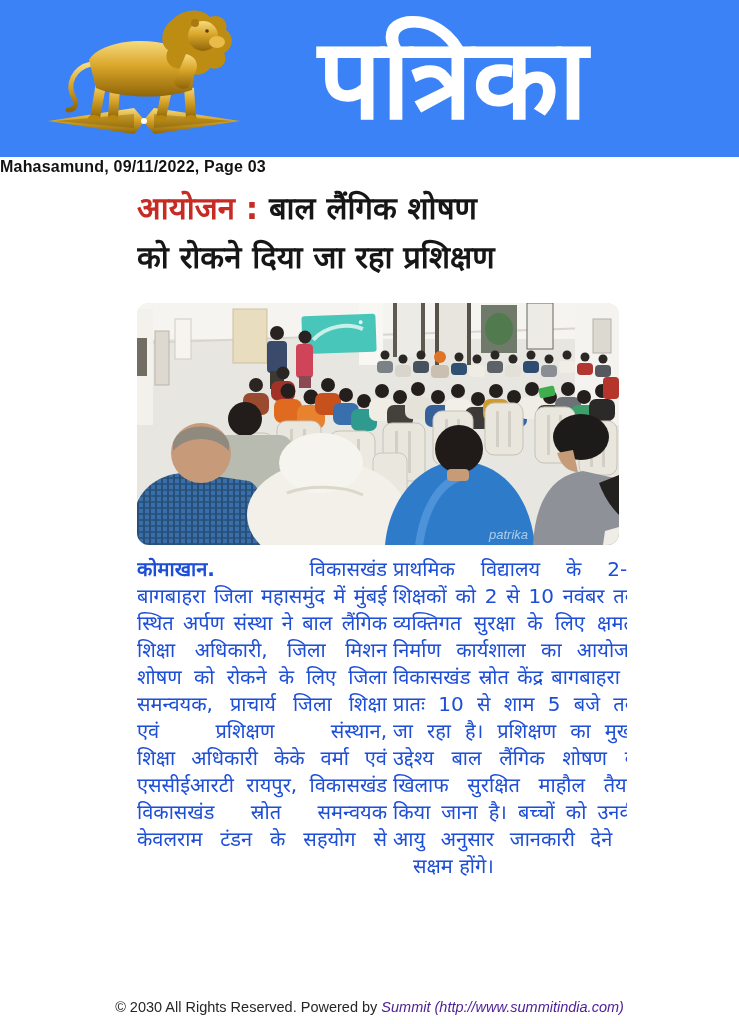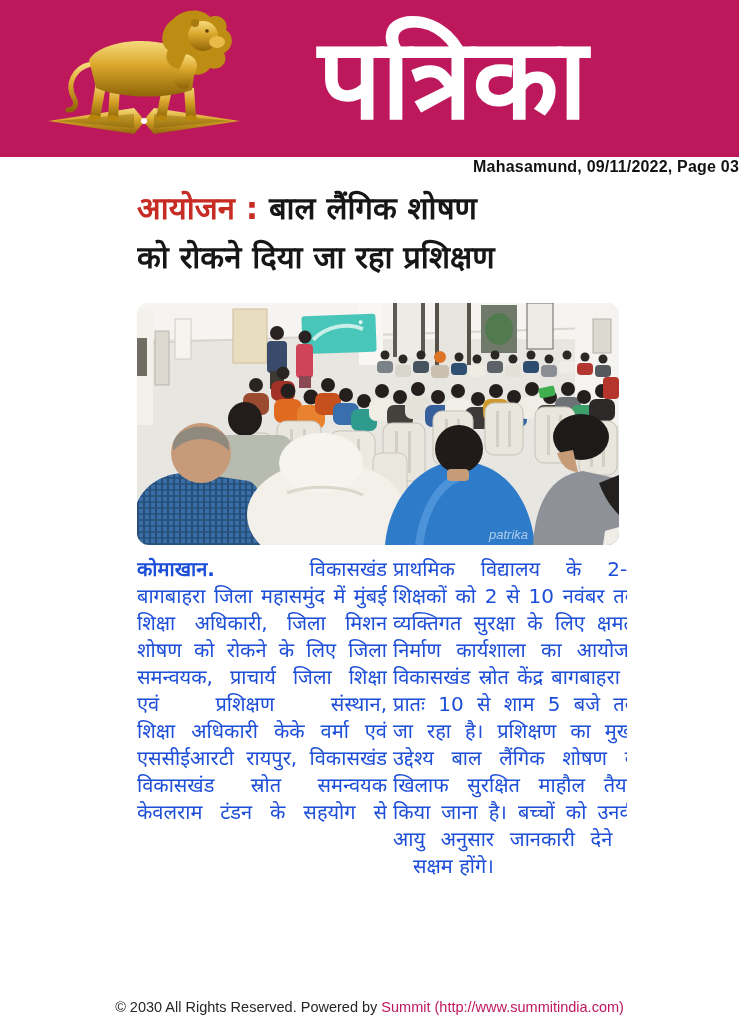--- a/index.html
+++ b/index.html
@@ -1,27 +1,27 @@
 <!DOCTYPE html>
 <html><head>
 <meta charset="utf-8">
 <style>
   html,body{margin:0;padding:0;background:#ffffff;}
   #page{position:relative;width:739px;height:1024px;background:#ffffff;overflow:hidden;
         font-family:"Liberation Sans","DejaVu Sans",sans-serif;}
 
   
-  .masthead{position:absolute;left:0;top:0;width:739px;height:157px;background:#be185d;}
+  .masthead{position:absolute;left:0;top:0;width:739px;height:157px;background:#3b82f6;}
   .lion{position:absolute;left:44px;top:2px;width:200px;height:140px;}
   .brand{position:absolute;left:318px;top:0;height:157px;display:flex;align-items:center;
          color:#ffffff;font-weight:700;font-size:112px;line-height:1;
          font-family:"DejaVu Sans","Liberation Sans",sans-serif;}
 
   
-  .dateline{position:absolute;left:0;top:158px;width:739px;text-align:right;
+  .dateline{position:absolute;left:0;top:158px;width:739px;text-align:left;
             font-size:16px;font-weight:700;color:#121212;letter-spacing:.2px;}
 
   
   .headline{position:absolute;left:137px;top:184px;width:540px;height:102px;overflow:hidden;
             font-family:"DejaVu Sans","Liberation Sans",sans-serif;
             font-weight:700;font-size:31px;line-height:49px;color:#161616;white-space:nowrap;}
   .headline .kicker{color:#c62b24;}
 
   
   .photo{position:absolute;left:137px;top:303px;width:482px;height:242px;
@@ -38,21 +38,21 @@
          font-family:"DejaVu Sans","Liberation Sans",sans-serif;white-space:normal;}
   .bline::after{content:"";display:inline-block;width:100%;}
   .col-right .bline{width:247px;}
   .col-right .lines .bline:last-child{text-align:left;margin-left:20px;}
   .col-right .lines .bline:last-child::after{content:none;}
   .lead{font-weight:700;}
 
   
   .footer{position:absolute;left:0;top:999px;width:739px;text-align:center;
           font-size:14.5px;color:#262626;}
-  .footer .it{text-decoration:none;color:#be185d;}
+  .footer .it{font-style:italic;text-decoration:none;color:#4c1d95;}
 </style>
 </head>
 <body>
 
 <div id="page">
 
   <div class="masthead">
     <svg class="lion" viewBox="0 0 200 140">
       <defs>
         <linearGradient id="gold" x1="0" y1="0" x2="0" y2="1">
@@ -357,20 +357,21 @@
 
   <div class="article">
     <div class="col col-left">
       <div class="bline">
         <span class="lead">कोमाखान.</span>
         <span>विकासखंड</span>
       </div>
       <div class="lines">
 
       <div class="bline">बागबाहरा जिला महासमुंद में मुंबई</div>
+          <div class="bline">स्थित अर्पण संस्था ने बाल लैंगिक</div>
           <div class="bline">शिक्षा अधिकारी, जिला मिशन</div>
           <div class="bline">शोषण को रोकने के लिए जिला</div>
           <div class="bline">समन्वयक, प्राचार्य जिला शिक्षा</div>
           <div class="bline">एवं प्रशिक्षण संस्थान,</div>
           <div class="bline">शिक्षा अधिकारी केके वर्मा एवं</div>
           <div class="bline">एससीईआरटी रायपुर, विकासखंड</div>
           <div class="bline">विकासखंड स्रोत समन्वयक</div>
           <div class="bline">केवलराम टंडन के सहयोग से</div>
         </div>
     </div>

